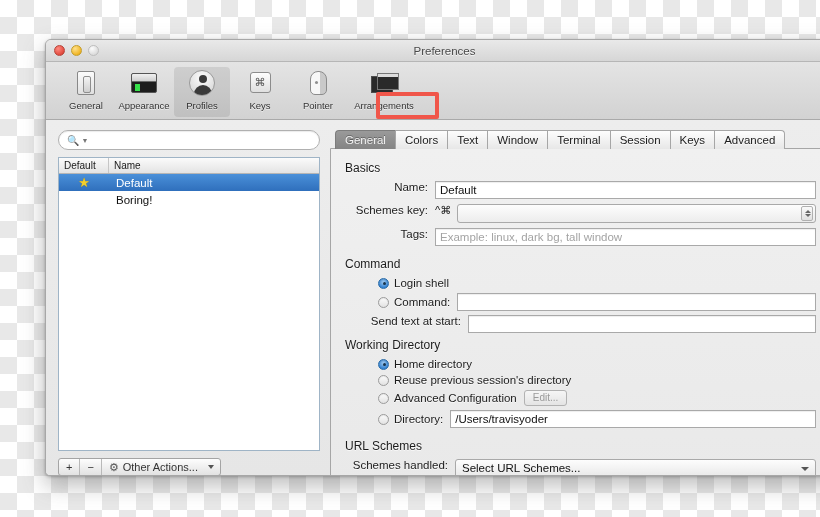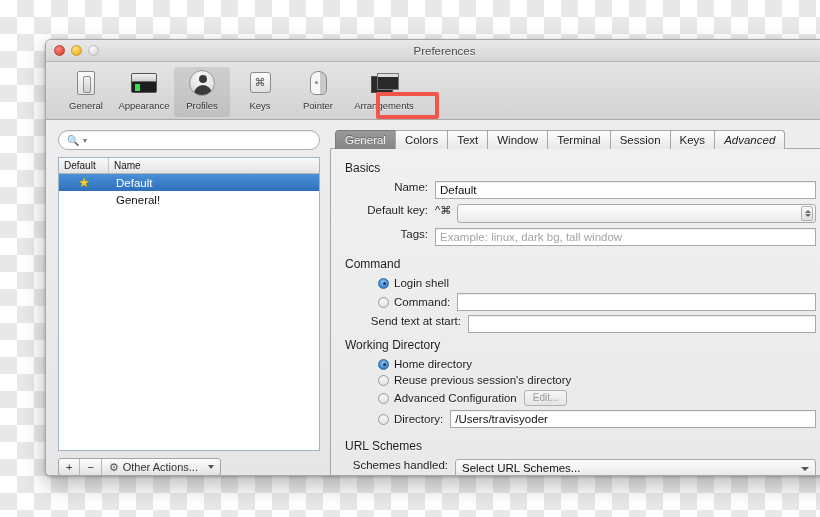--- a/index.html
+++ b/index.html
@@ -149,21 +149,21 @@
 
   
   .right { flex:1; display:flex; flex-direction:column; position:relative; }
   .tabbar { display:flex; align-items:flex-end; height:20px; padding-left:5px; position:relative; z-index:3;}
   .tab { height:19px; line-height:18px; padding:0 9px; font-size:11.5px; color:#1c1c1c;
          background:linear-gradient(to bottom,#fdfdfd,#e7e7e7);
          border:1px solid #a6a6a6; border-bottom:none;
          border-right:none; white-space:nowrap;
          text-shadow:0 1px 0 rgba(255,255,255,.7); }
   .tab:first-child { border-radius:4px 0 0 0; }
-  .tab:last-child { border-radius:0 4px 0 0; border-right:1px solid #a6a6a6;font-style:italic; }
+  .tab:last-child { border-radius:0 4px 0 0; border-right:1px solid #a6a6a6; }
   .tab.active { background:linear-gradient(to bottom,#9a9a9a,#848484); color:#f2f2f2;
          text-shadow:0 -1px 0 rgba(0,0,0,.35); border-color:#7c7c7c; }
 
   .tabpanel { flex:1; border:1px solid #a6a6a6; border-radius:0 4px 4px 4px;
          background:linear-gradient(to bottom,#f0f0f0,#e9e9e9); margin-top:-1px;
          padding:12px 14px 0 14px; position:relative; }
 
   .section-title { font-size:12px; font-weight:normal; color:#1c1c1c; margin-bottom:6px;
          text-shadow:0 1px 0 rgba(255,255,255,.7); }
   .frow { display:flex; align-items:flex-start; margin-bottom:5px; }
@@ -278,21 +278,21 @@
           <div class="lh-cell c1">Default</div>
           <div class="lh-cell c2">Name</div>
         </div>
         <div class="list-rows">
           <div class="row selected">
             <div class="row-star"><span class="star">★</span></div>
             <div class="row-name">Default</div>
           </div>
           <div class="row">
             <div class="row-star"><span class="star"></span></div>
-            <div class="row-name">General!</div>
+            <div class="row-name">Boring!</div>
           </div>
         </div>
       </div>
 
       <div class="left-toolbar">
         <div class="seg">
           <div>+</div>
           <div>−</div>
           <div class="other-actions">
             <span class="gear">⚙</span>
@@ -317,21 +317,21 @@
       </div>
 
       <div class="tabpanel">
 
         <div class="section-title">Basics</div>
         <div class="frow">
           <div class="flabel">Name:</div>
           <div class="tfield">Default</div>
         </div>
         <div class="frow">
-          <div class="flabel">Default key:</div>
+          <div class="flabel">Schemes key:</div>
           <div class="modkey">^⌘</div>
           <div class="combo">
               <span class="stepper"></span>
             </div>
         </div>
         <div class="frow">
           <div class="flabel">Tags:</div>
           <div class="tfield ph">Example: linux, dark bg, tall window</div>
         </div>
 

